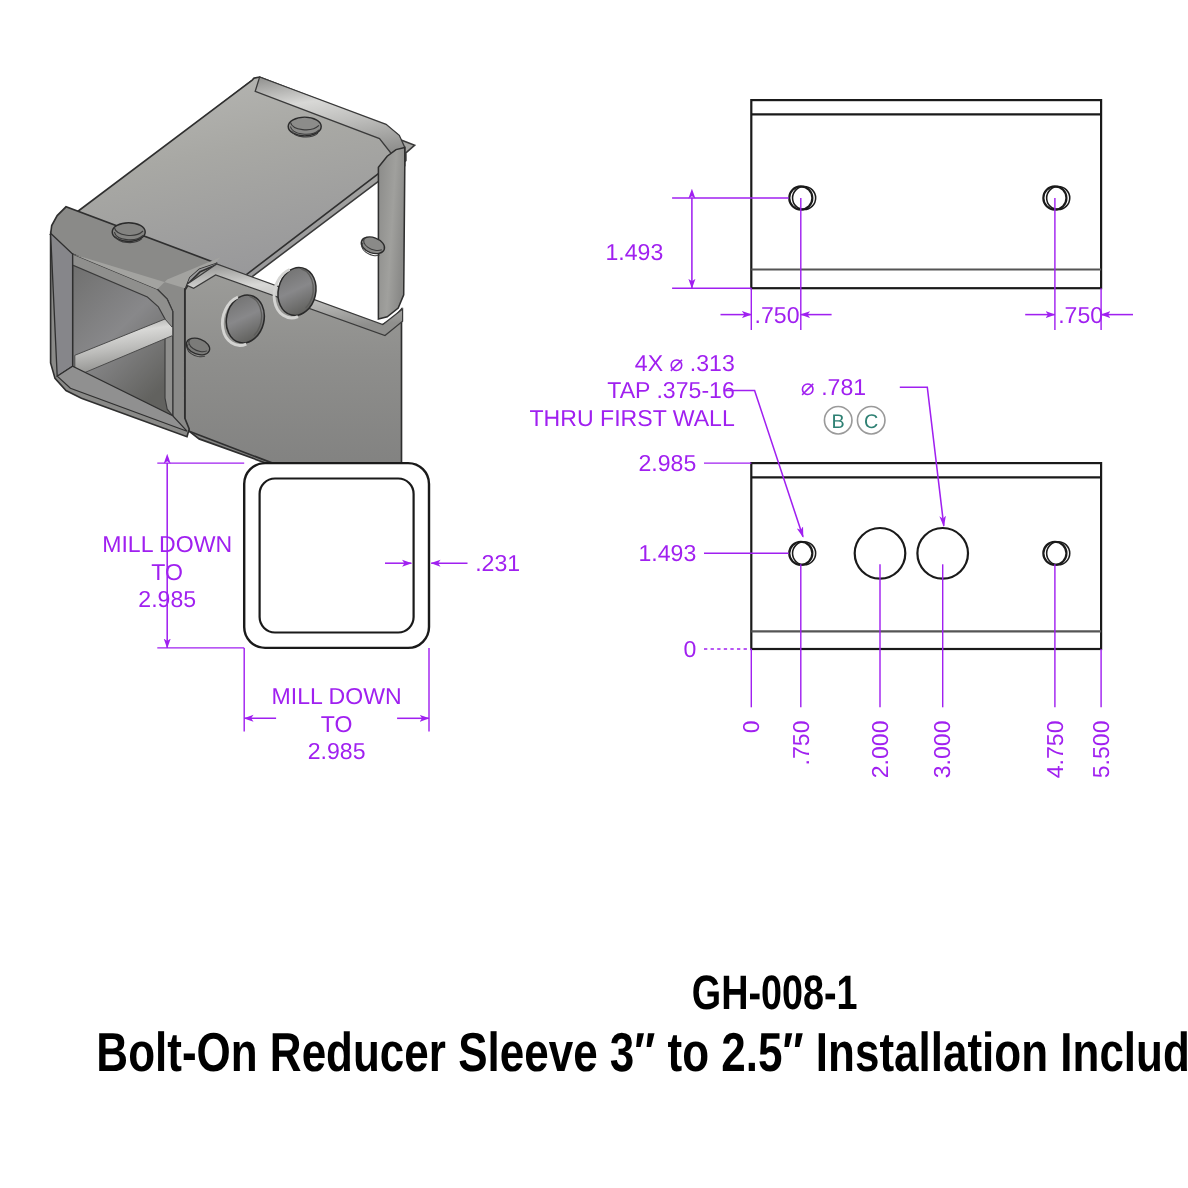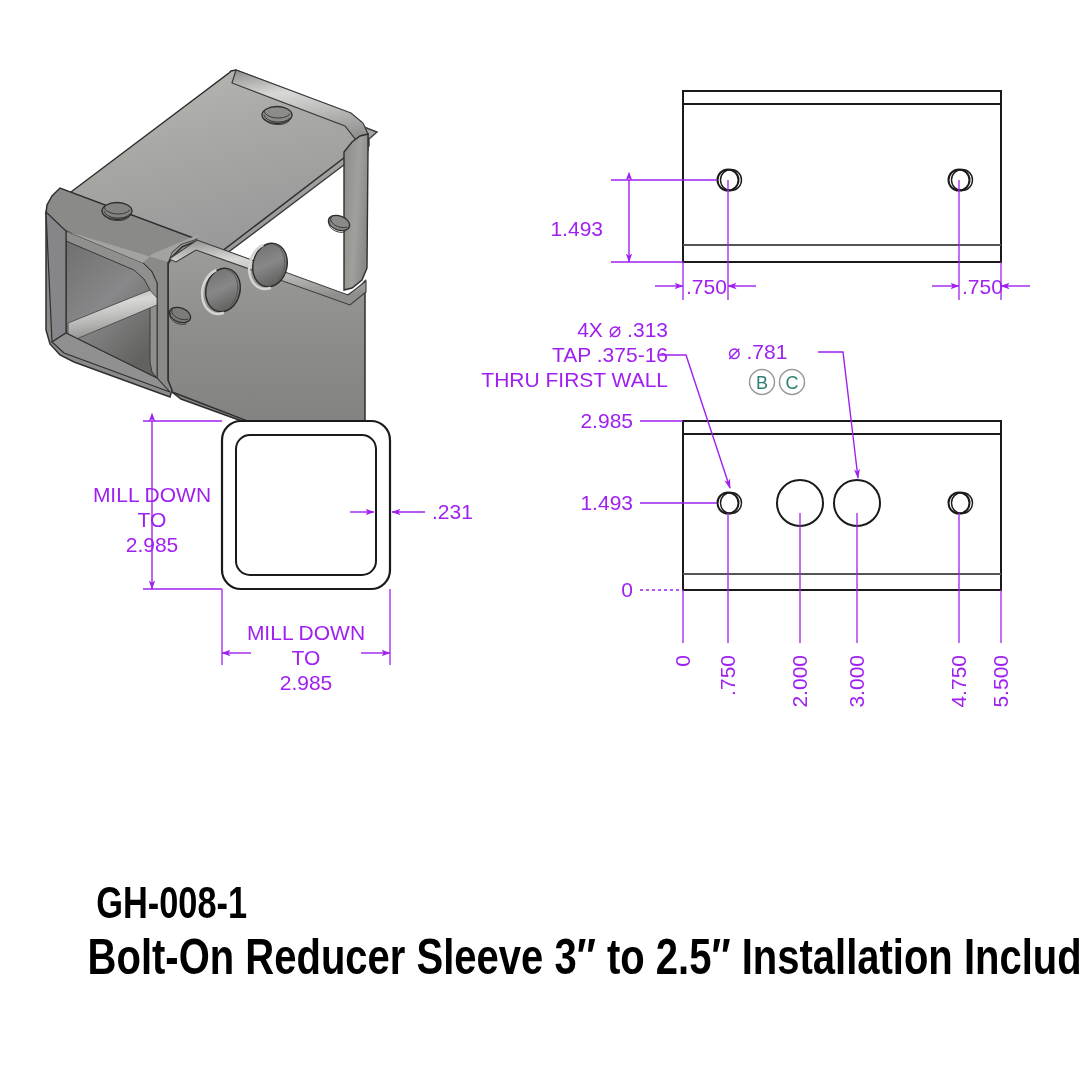--- a/index.html
+++ b/index.html
@@ -26,21 +26,21 @@
     left: 0; top: 0;
     width: 1080px;
     height: 1080px;
     display: block;
   }
   .title-block {
     position: absolute;
     left: 0;
     top: 878px;
     width: 876px;
-    text-align: left;
+    text-align: right;
     color: #000000;
   }
   .title-line1 {
     font-family: "Liberation Sans Narrow", "Liberation Sans", sans-serif;
     font-weight: bold;
     font-size: 44px;
     line-height: 50px;
     letter-spacing: 0px;
     transform: scaleX(0.78);
     transform-origin: center center;

